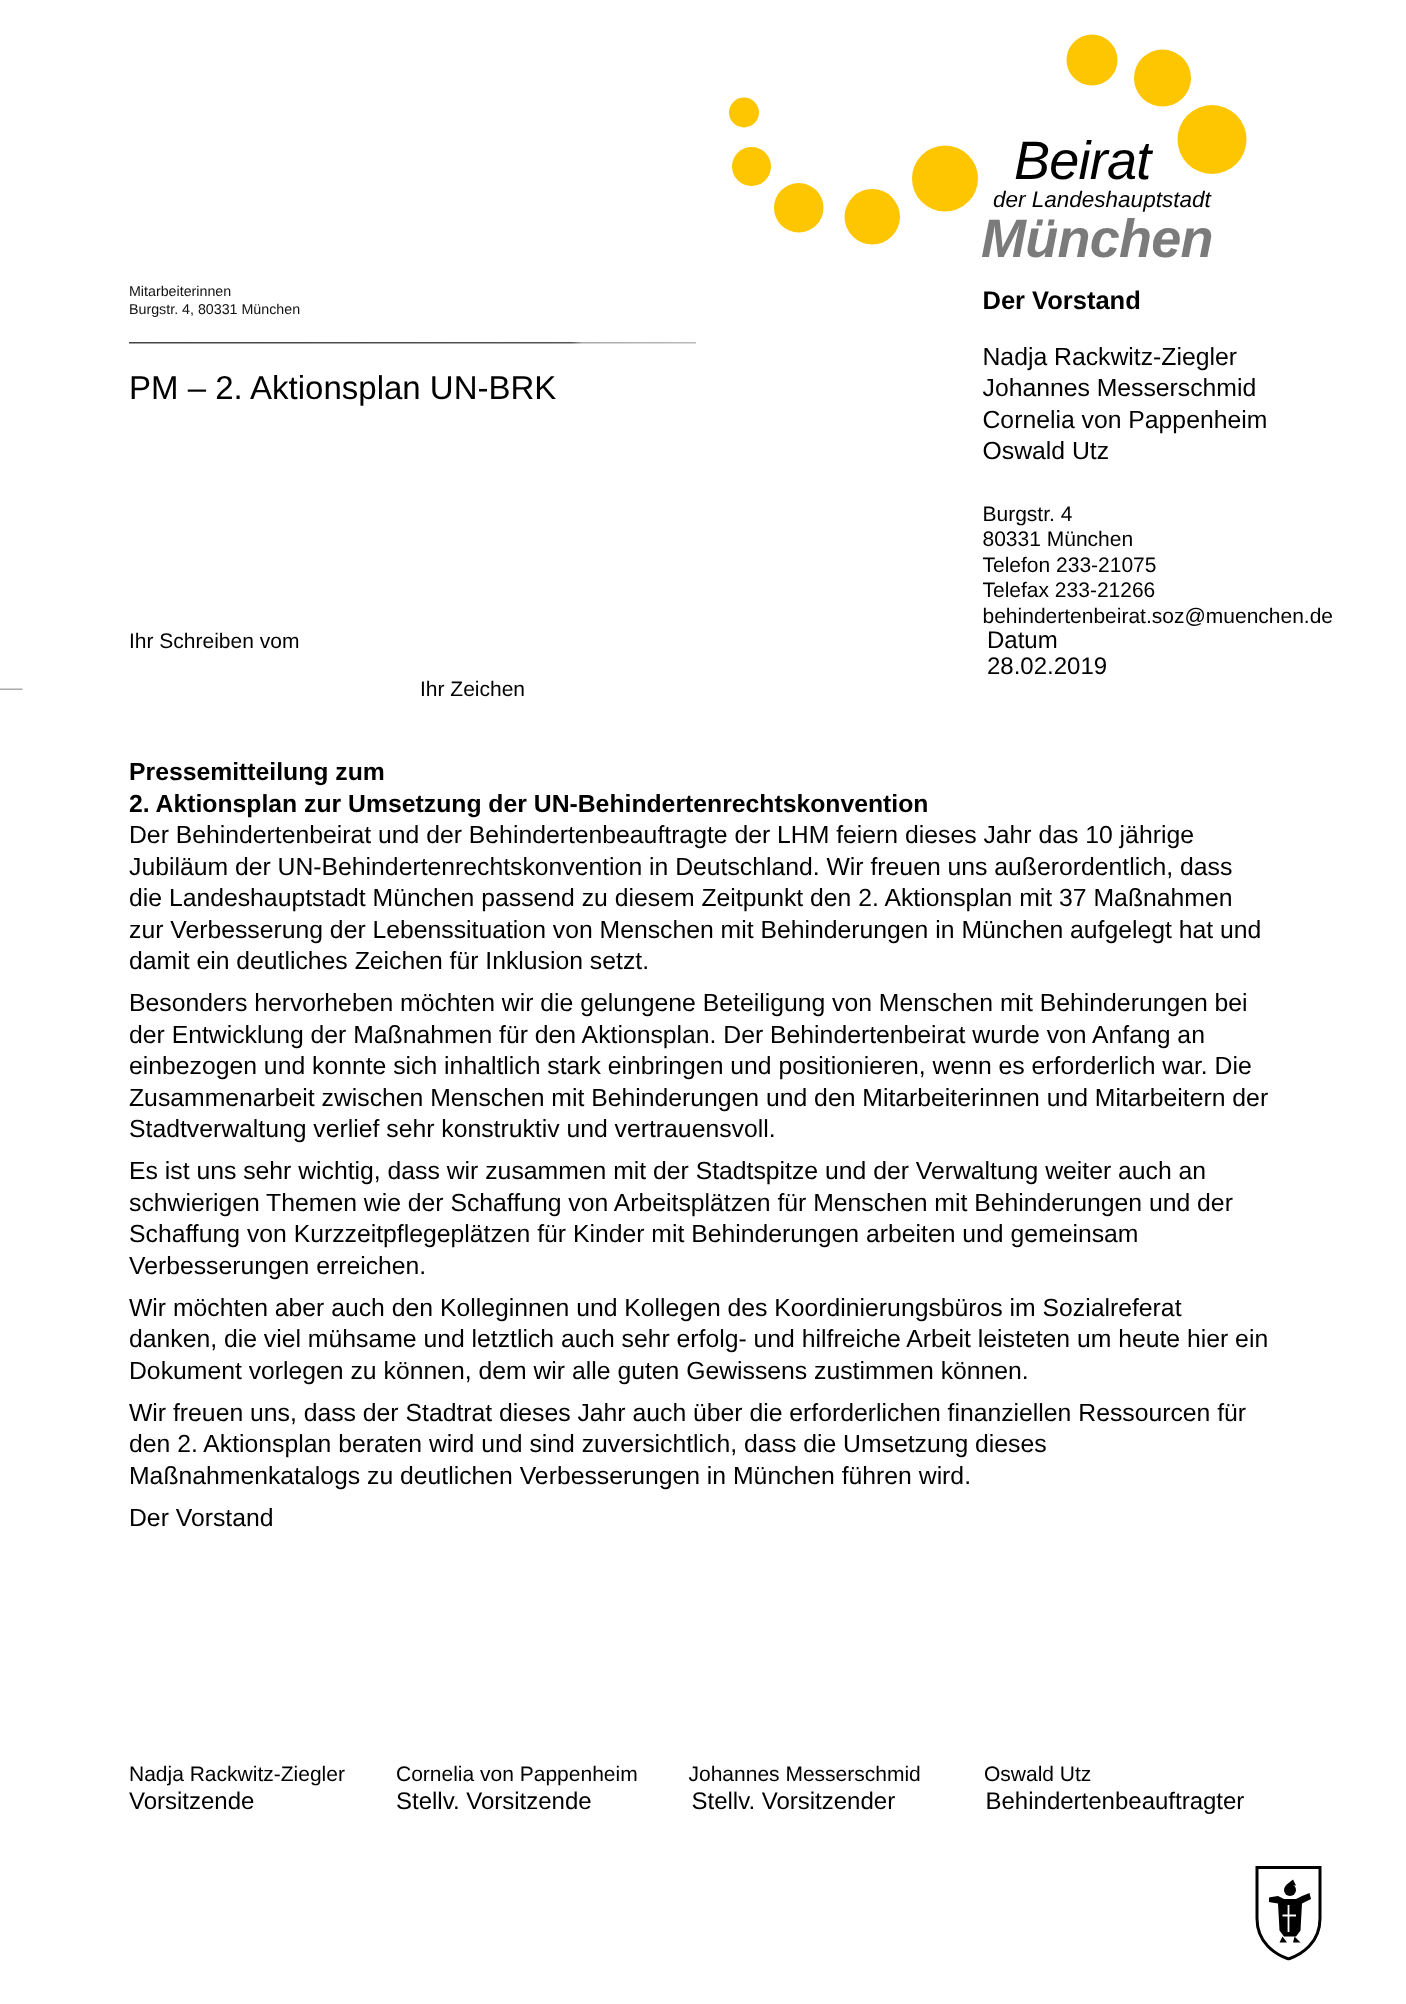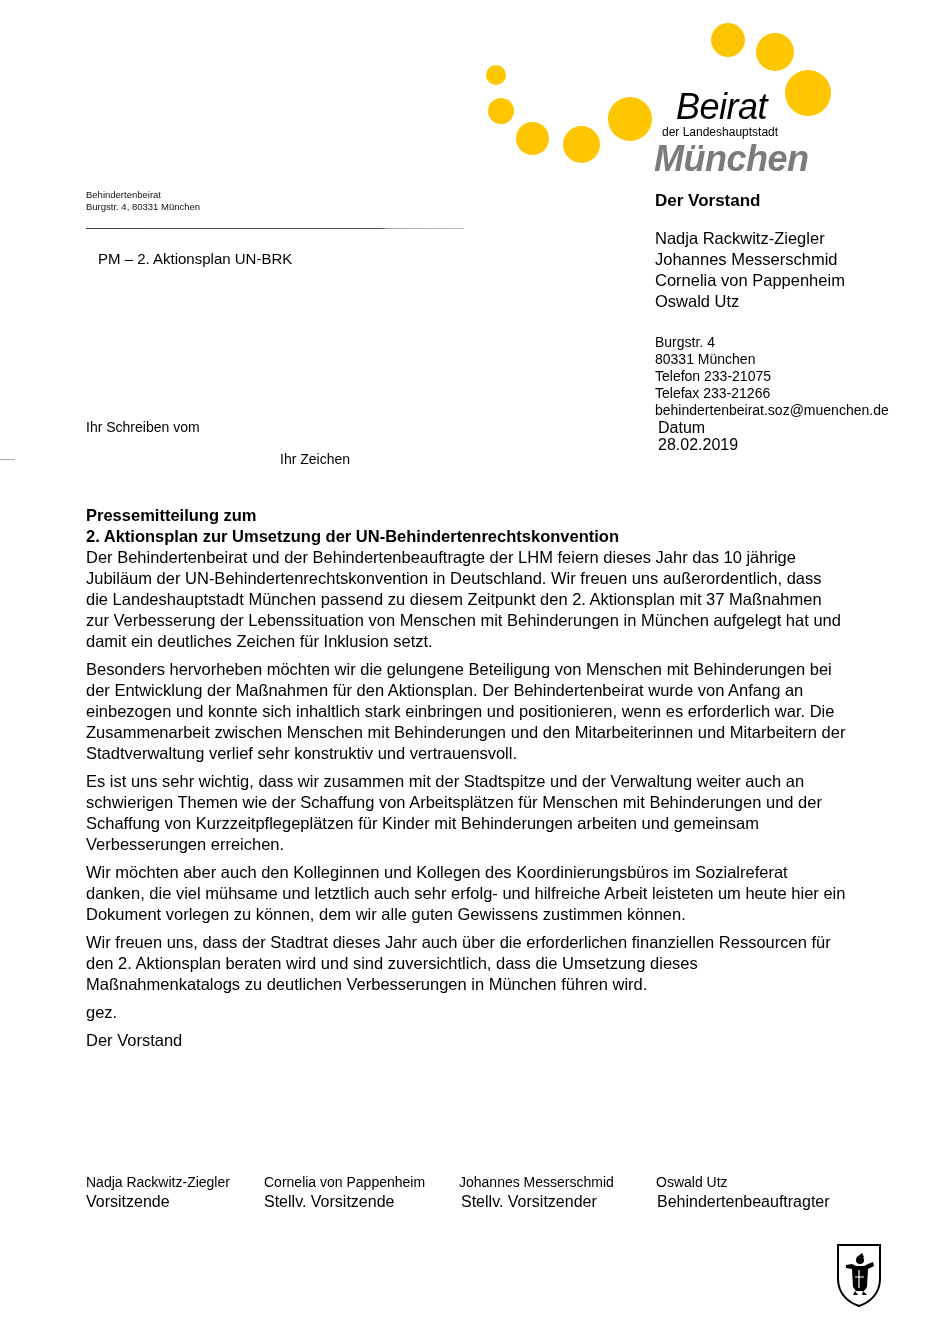--- a/index.html
+++ b/index.html
@@ -4,26 +4,26 @@
 <style>
   html, body { margin: 0; padding: 0; background: #ffffff; }
   body { width: 937px; height: 1336px; position: relative; overflow: hidden;
          font-family: "Liberation Sans", sans-serif; color: #000; }
   .abs { position: absolute; }
   
   .logo { left: 480px; top: 15px; width: 370px; height: 170px; }
   .dot { position: absolute; border-radius: 50%; background: #fdc600; }
   .logo-t1 { position: absolute; left: 48px; top: 38px; font-size: 36px; font-weight: bold; font-style: italic; letter-spacing: -0.5px; line-height: 1; }
   .logo-t2 { position: absolute; left: 196px; top: 74px; font-size: 36px; font-weight: normal; font-style: italic; letter-spacing: -0.5px; line-height: 1; }
-  .logo-t3 { position: absolute; left: 182px; top: 111px; font-size: 12px; line-height: 1; }
+  .logo-t3 { position: absolute; left: 182px; top: 111px; font-size: 15px; font-style: italic; line-height: 1; }
   .logo-t4 { position: absolute; left: 174px; top: 126px; font-size: 36px; font-weight: bold; font-style: italic; color: #7b7b7b; letter-spacing: -0.5px; line-height: 1; }
 
   .sender-small { left: 86px; top: 189px; font-size: 9.5px; line-height: 12px; color: #111; }
   .sep-line { left: 86px; top: 228px; width: 378px; height: 1px; background: linear-gradient(to right, #444 0%, #555 78%, #aaa 80%, #bbb 100%); }
-  .subject { left: 86px; top: 249px; font-size: 15px; line-height: 20px; margin-left: 12px; }
+  .subject { left: 86px; top: 249px; font-size: 22px; line-height: 20px; }
 
   .vorstand-head { left: 655px; top: 191px; font-size: 17px; font-weight: bold; line-height: 20px; }
   .vorstand-names { left: 655px; top: 228px; font-size: 16.5px; line-height: 21px; }
   .contact { left: 655px; top: 334px; font-size: 14px; line-height: 17px; }
   .datum { left: 658px; top: 419px; font-size: 16px; line-height: 17px; }
 
   .ref-label { top: 419px; font-size: 14px; line-height: 17px; }
   .fold-mark { left: 0; top: 459px; width: 15px; height: 1px; background: #aaa; }
 
   .body-text { left: 86px; top: 505px; width: 760px; font-size: 16.5px; line-height: 21px; }
@@ -46,21 +46,21 @@
   <div class="dot" style="left:128px;top:82px;width:44px;height:44px;"></div>
   <div class="dot" style="left:231px;top:8px;width:34px;height:34px;"></div>
   <div class="dot" style="left:276px;top:18px;width:38px;height:38px;"></div>
   <div class="dot" style="left:305px;top:55px;width:46px;height:46px;"></div>
   <div class="logo-t2">Beirat</div>
   <div class="logo-t3">der Landeshauptstadt</div>
   <div class="logo-t4">München</div>
 </div>
 
 <div class="abs sender-small">
-  <div>Behindertenbeirat</div>
+  <div>Mitarbeiterinnen</div>
   <div>Burgstr. 4, 80331 München</div>
 </div>
 <div class="abs sep-line"></div>
 
 <div class="abs subject">PM – 2. Aktionsplan UN-BRK</div>
 
 <div class="abs vorstand-head">Der Vorstand</div>
 <div class="abs vorstand-names">
   <div>Nadja Rackwitz-Ziegler</div>
   <div>Johannes Messerschmid</div>
@@ -85,21 +85,20 @@
 <div class="abs fold-mark"></div>
 
 <div class="abs body-text">
   <div class="title">Pressemitteilung zum</div>
   <div class="title">2. Aktionsplan zur Umsetzung der UN-Behindertenrechtskonvention</div>
   <p>Der Behindertenbeirat und der Behindertenbeauftragte der LHM feiern dieses Jahr das 10 jährige Jubiläum der UN-Behindertenrechtskonvention in Deutschland. Wir freuen uns außerordentlich, dass die Landeshauptstadt München passend zu diesem Zeitpunkt den 2. Aktionsplan mit 37 Maßnahmen zur Verbesserung der Lebenssituation von Menschen mit Behinderungen in München aufgelegt hat und damit ein deutliches Zeichen für Inklusion setzt.</p>
   <p>Besonders hervorheben möchten wir die gelungene Beteiligung von Menschen mit Behinderungen bei der Entwicklung der Maßnahmen für den Aktionsplan. Der Behindertenbeirat wurde von Anfang an einbezogen und konnte sich inhaltlich stark einbringen und positionieren, wenn es erforderlich war. Die Zusammenarbeit zwischen Menschen mit Behinderungen und den Mitarbeiterinnen und Mitarbeitern der Stadtverwaltung verlief sehr konstruktiv und vertrauensvoll.</p>
   <p>Es ist uns sehr wichtig, dass wir zusammen mit der Stadtspitze und der Verwaltung weiter auch an schwierigen Themen wie der Schaffung von Arbeitsplätzen für Menschen mit Behinderungen und der Schaffung von Kurzzeitpflegeplätzen für Kinder mit Behinderungen arbeiten und gemeinsam Verbesserungen erreichen.</p>
   <p>Wir möchten aber auch den Kolleginnen und Kollegen des Koordinierungsbüros im Sozialreferat danken, die viel mühsame und letztlich auch sehr erfolg- und hilfreiche Arbeit leisteten um heute hier ein Dokument vorlegen zu können, dem wir alle guten Gewissens zustimmen können.</p>
   <p>Wir freuen uns, dass der Stadtrat dieses Jahr auch über die erforderlichen finanziellen Ressourcen für den 2. Aktionsplan beraten wird und sind zuversichtlich, dass die Umsetzung dieses Maßnahmenkatalogs zu deutlichen Verbesserungen in München führen wird.</p>
-  <p>gez.</p>
   <p>Der Vorstand</p>
 </div>
 
 <div class="abs sig-row" style="left:86px;">
   <div>Nadja Rackwitz-Ziegler</div>
   <div class="role">Vorsitzende</div>
 </div>
 <div class="abs sig-row" style="left:264px;">
   <div>Cornelia von Pappenheim</div>
   <div class="role">Stellv. Vorsitzende</div>

